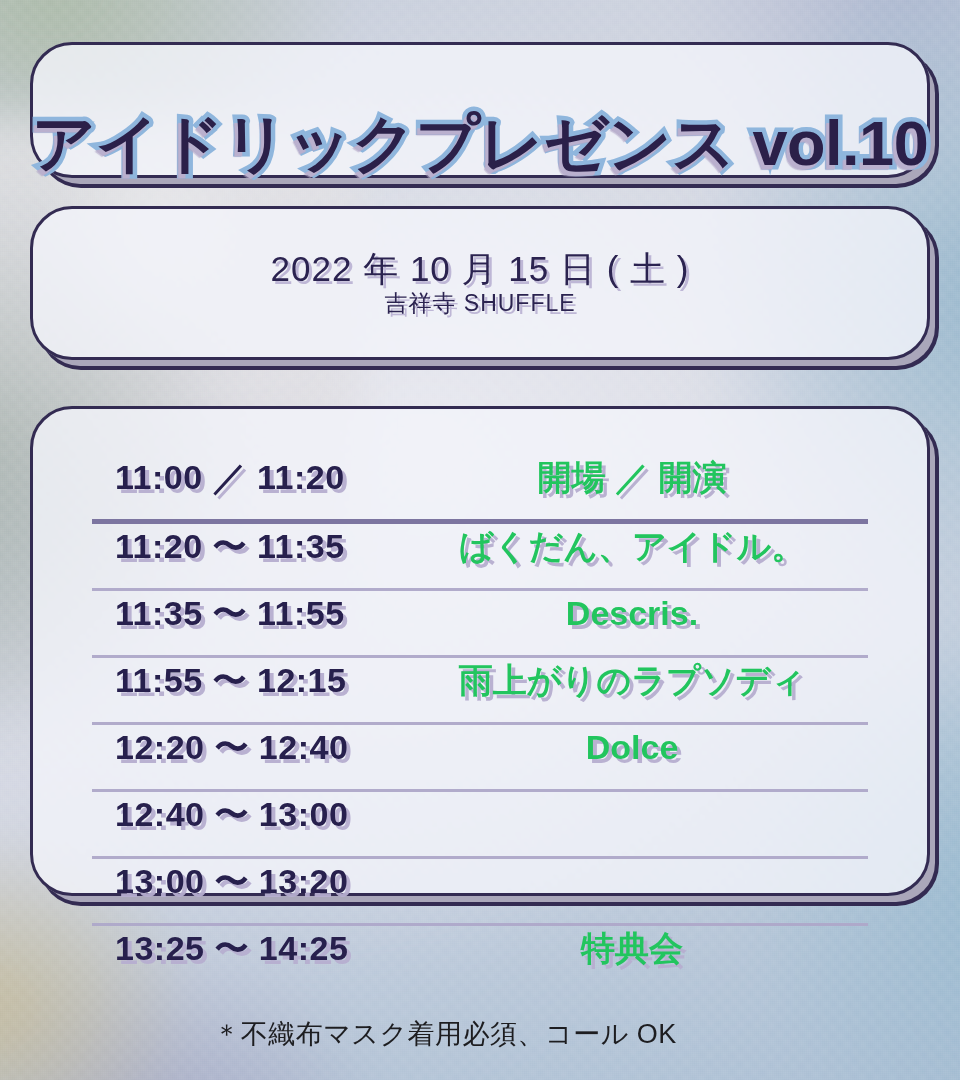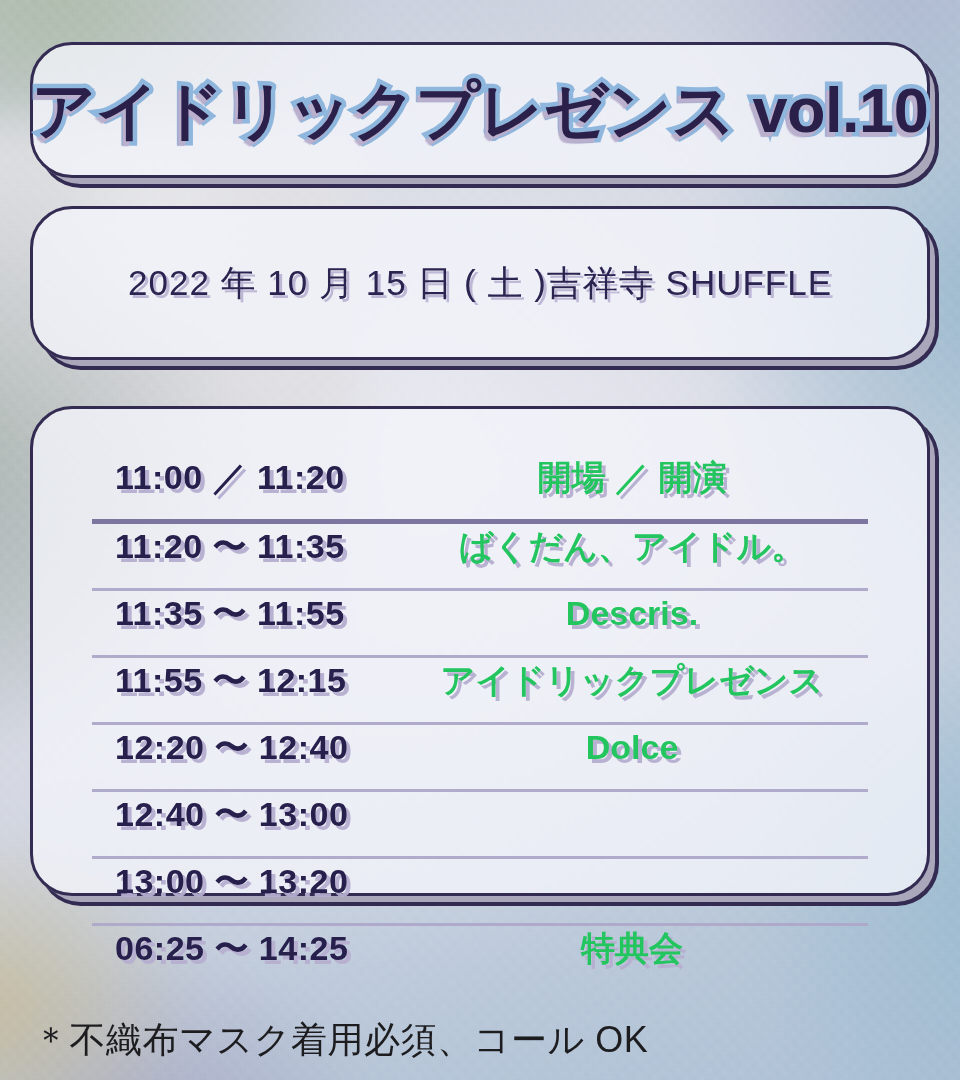--- a/index.html
+++ b/index.html
@@ -84,27 +84,27 @@
     background: rgba(243,244,250,.80);
     box-shadow: 8px 9px 0 -3px rgba(243,244,250,.62),
                 9px 10px 0 0 #332b52;
     backdrop-filter: blur(1px);
   }
 
   #title-panel {
     left: 30px; top: 42px;
     width: 900px; height: 136px;
     border-radius: 42px;
-    display: flex; align-items: center; justify-content: center;
+    display: flex; align-items: flex-end; justify-content: center;
   }
   #date-panel {
     left: 30px; top: 206px;
     width: 900px; height: 154px;
     border-radius: 42px;
-    display: flex; flex-direction: row;
+    display: flex; flex-direction: column;
     align-items: center; justify-content: center;
   }
   #timetable-panel {
     left: 30px; top: 406px;
     width: 900px; height: 490px;
     border-radius: 42px;
     padding: 46px 0 0 0;
   }
 
   
@@ -124,21 +124,21 @@
 
   
   .date-line {
     color: #2b2350;
     font-weight: 500;
     white-space: nowrap;
     line-height: 1.16;
     text-shadow: 3px 3px 0 rgba(186,178,210,.92);
   }
   #date-line-1 { font-size: 35px; letter-spacing: 1px; }
-  #date-line-2 { font-size: 35px; letter-spacing: 1px; }
+  #date-line-2 { font-size: 23px; letter-spacing: 1px; }
   #price-line  { font-size: 38px; letter-spacing: 0px; font-weight: 600; }
   .sup-1d { font-size: 22px; vertical-align: baseline; letter-spacing: -.5px; }
 
   
   .tt-row {
     display: flex;
     align-items: baseline;
     height: 64px;
     padding: 0 0 0 0;
   }
@@ -170,22 +170,22 @@
     background: #766f9c;
     opacity: .95;
   }
   .tt-div.thin {
     height: 3px;
     background: #aea8c9;
   }
   .tt-note {
     margin-top: 26px;
     padding-right: 70px;
-    text-align: left;
-    font-size: 36px;
+    text-align: center;
+    font-size: 27px;
     color: #1d1d20;
     letter-spacing: .5px;
     white-space: nowrap;
   }
 </style>
 </head>
 <body>
 
 <div class="flyer">
 
@@ -216,37 +216,37 @@
           <div class="tt-act">ばくだん、アイドル。</div>
         </div>
         <div class="tt-div thin"></div>
         <div class="tt-row">
           <div class="tt-time">11:35 〜 11:55</div>
           <div class="tt-act">Descris.</div>
         </div>
         <div class="tt-div thin"></div>
         <div class="tt-row">
           <div class="tt-time">11:55 〜 12:15</div>
-          <div class="tt-act">アイドリックプレゼンス</div>
+          <div class="tt-act">雨上がりのラプソディ</div>
         </div>
         <div class="tt-div thin"></div>
         <div class="tt-row">
           <div class="tt-time">12:20 〜 12:40</div>
           <div class="tt-act">Dolce</div>
         </div>
         <div class="tt-div thin"></div>
         <div class="tt-row">
           <div class="tt-time">12:40 〜 13:00</div>
         </div>
         <div class="tt-div thin"></div>
         <div class="tt-row">
           <div class="tt-time">13:00 〜 13:20</div>
         </div>
         <div class="tt-div thin"></div>
         <div class="tt-row">
-          <div class="tt-time">06:25 〜 14:25</div>
+          <div class="tt-time">13:25 〜 14:25</div>
           <div class="tt-act">特典会</div>
         </div>
       </div>
     <div class="tt-note">＊不織布マスク着用必須、コール OK</div>
   </div>
 
 </div>
 
 </body></html>

